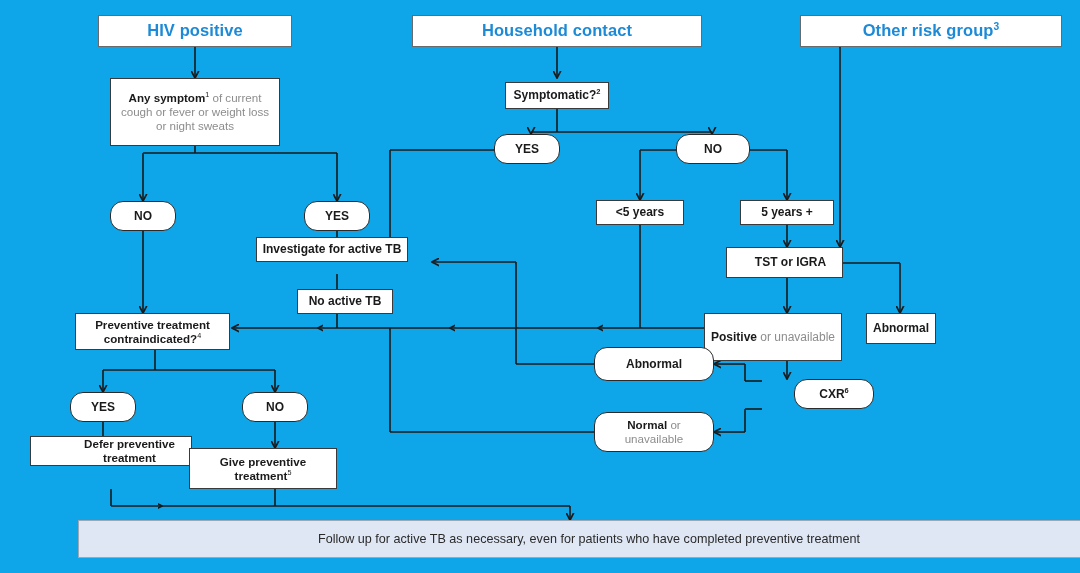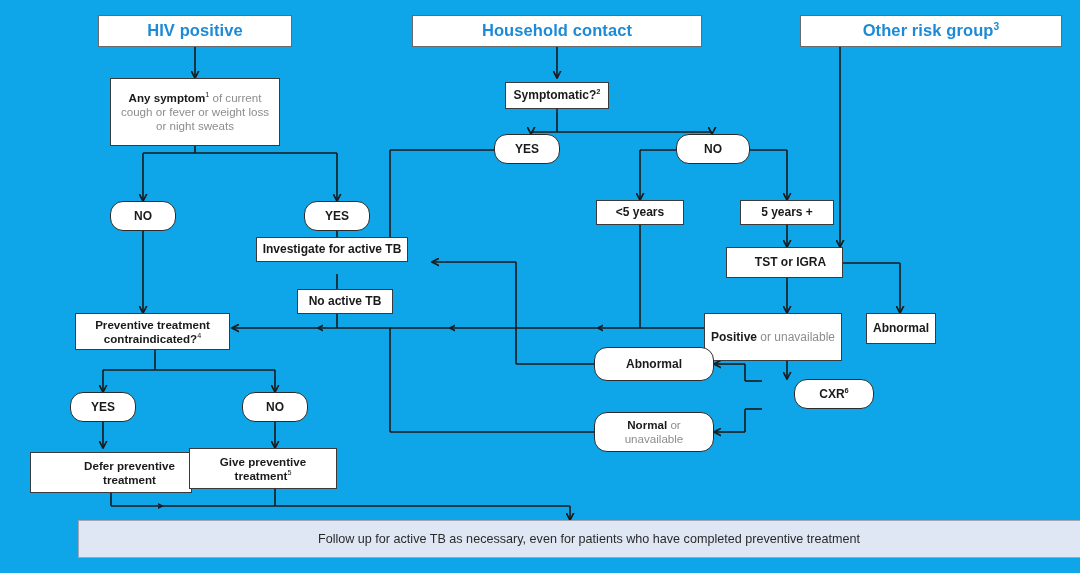--- a/index.html
+++ b/index.html
@@ -253,21 +253,21 @@
   </div>
 
   <div class="node pill" style="left:70px; top:392px; width:66px; height:30px;">
     <span class="txt">YES</span>
   </div>
 
   <div class="node pill" style="left:242px; top:392px; width:66px; height:30px;">
     <span class="txt">NO</span>
   </div>
 
-  <div class="node rect multiline" style="left:30px; top:452px; width:162px; height:41px;padding-left:37px;">
+  <div class="node rect multiline" style="left:30px; top:436px; width:162px; height:30px;padding-left:37px;">
     <span class="txt"><b>Defer preventive</b><br><b>treatment</b></span>
   </div>
 
   <div class="node rect multiline" style="left:189px; top:448px; width:148px; height:41px;">
     <span class="txt"><b>Give preventive</b><br><b>treatment</b><sup>5</sup></span>
   </div>
 
   <div class="footer" style="left:30px; top:520px; width:1022px; height:38px;">
     <span>Follow up for active TB as necessary, even for patients who have completed preventive treatment</span>
   </div>

